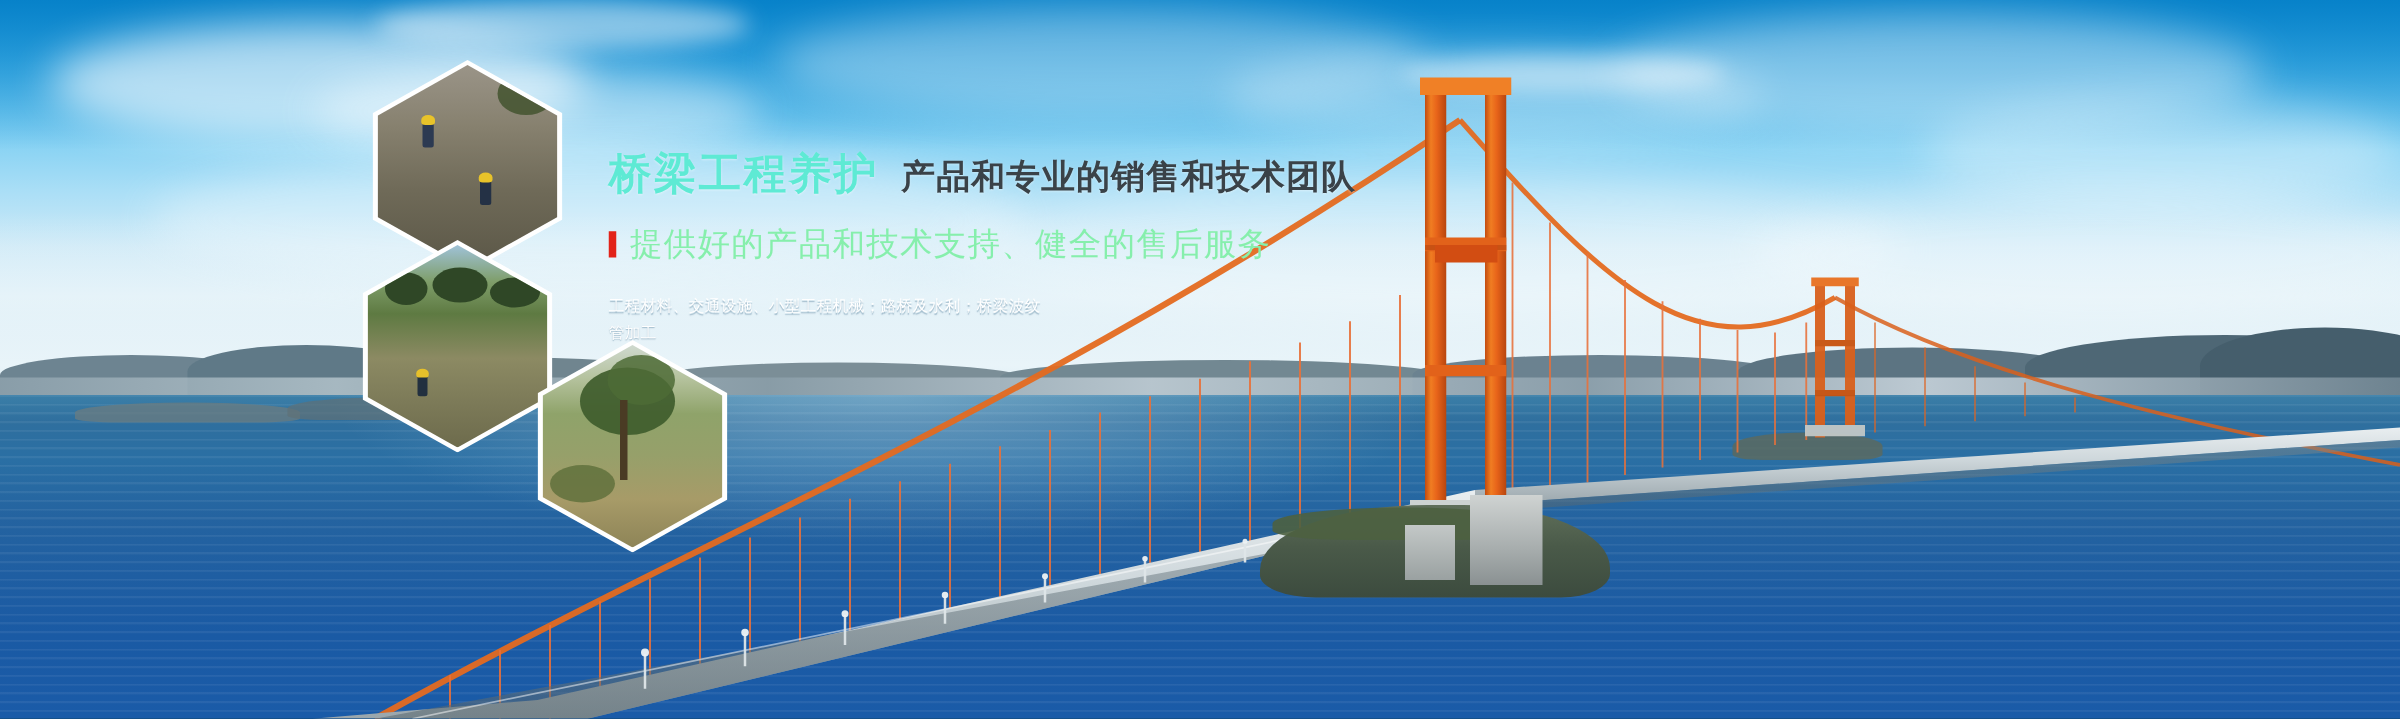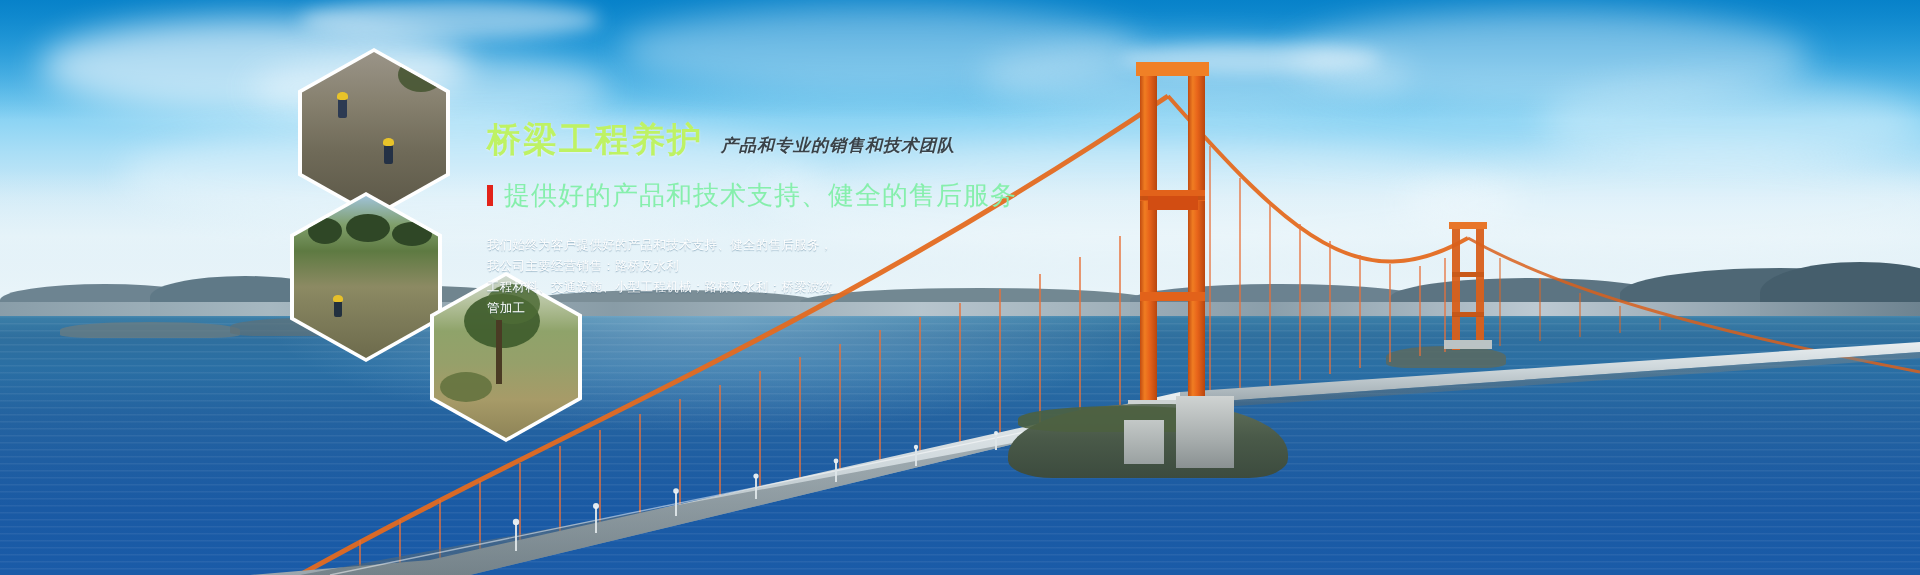--- a/index.html
+++ b/index.html
@@ -187,32 +187,31 @@
   }
   .hexC .trunk{position:absolute;left:62px;top:44px;width:6px;height:64px;background:#4a3b24;}
   .hexC .crown{position:absolute;left:30px;top:18px;width:76px;height:54px;background:#3f5c2c;border-radius:50%;opacity:.92;}
   .hexC .crown2{position:absolute;left:52px;top:8px;width:54px;height:40px;background:#4e6b36;border-radius:50%;opacity:.85;}
   .hexC .bush{position:absolute;left:6px;top:96px;width:52px;height:30px;background:#5c6e3a;border-radius:50%;opacity:.8;}
 
   
   .copy{position:absolute;left:487px;top:122px;width:700px;}
   .headline{white-space:nowrap;line-height:1;margin:0;}
   .h-main{
-    font-size:34px;font-weight:bold;color:#bef264;
+    font-size:34px;font-weight:bold;color:#5eead4;
     letter-spacing:2px;
     text-shadow:0 1px 2px rgba(255,255,255,.45);
     vertical-align:baseline;
     margin-top:12px;
   }
   .h-sub{
-    font-size:17px;font-weight:bold;color:#3a4248;
+    font-size:27px;font-weight:bold;color:#3a4248;
     letter-spacing:1px;margin-left:18px;
     text-shadow:0 1px 2px rgba(255,255,255,.4);
     vertical-align:baseline;
-    font-style:italic;
   }
   .subline{
     display:flex;align-items:center;margin-top:22px;
   }
   .redbar{
     width:6px;height:21px;background:#e22319;margin-right:11px;flex:none;
   }
   .sub-text{
     font-size:26px;color:#86efac;letter-spacing:1px;white-space:nowrap;
   }
@@ -434,19 +433,18 @@
     <div class="headline">
       <span class="h-main">桥梁工程养护</span><span class="h-sub">产品和专业的销售和技术团队</span>
     </div>
 
     <div class="subline">
       <span class="redbar"></span>
       <span class="sub-text">提供好的产品和技术支持、健全的售后服务</span>
     </div>
 
     <div class="body">
-      <p>我们始终为客户提供好的产品和技术支持、健全的售后服务，我公司主要经营销售：路桥及水利</p>
       <p>工程材料、交通设施、小型工程机械；路桥及水利；桥梁波纹管加工</p>
     </div>
 
   </div>
 
 </div>
 
 </body></html>

